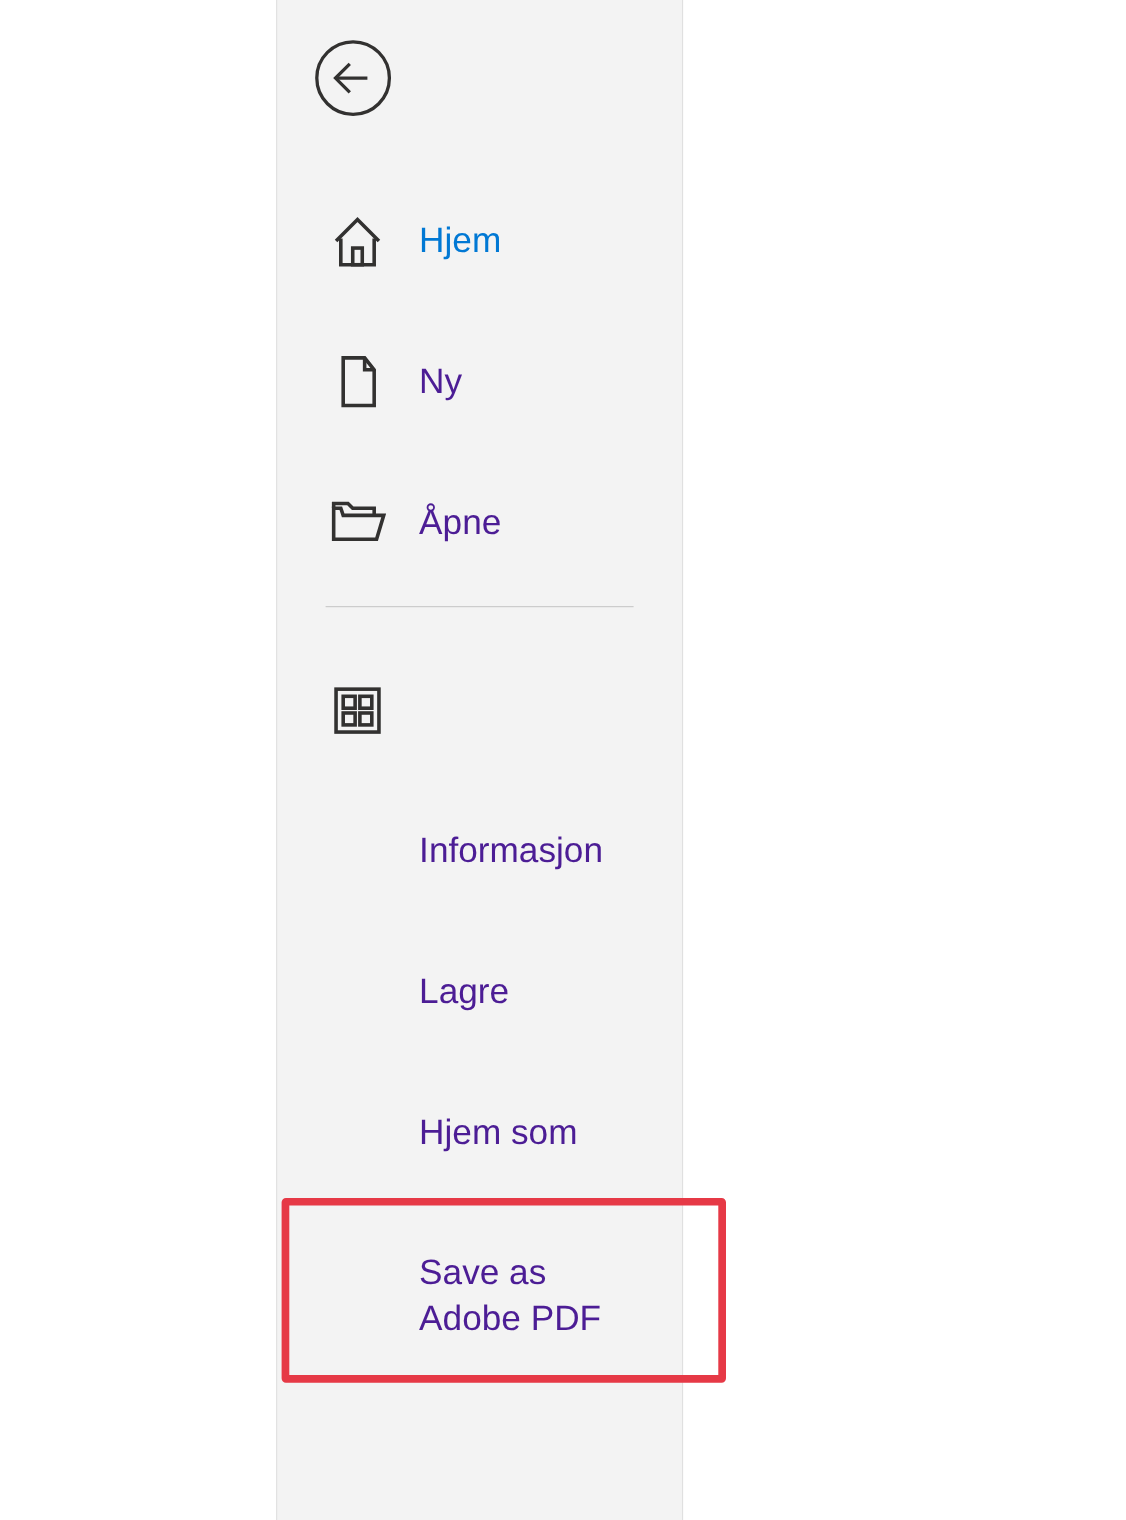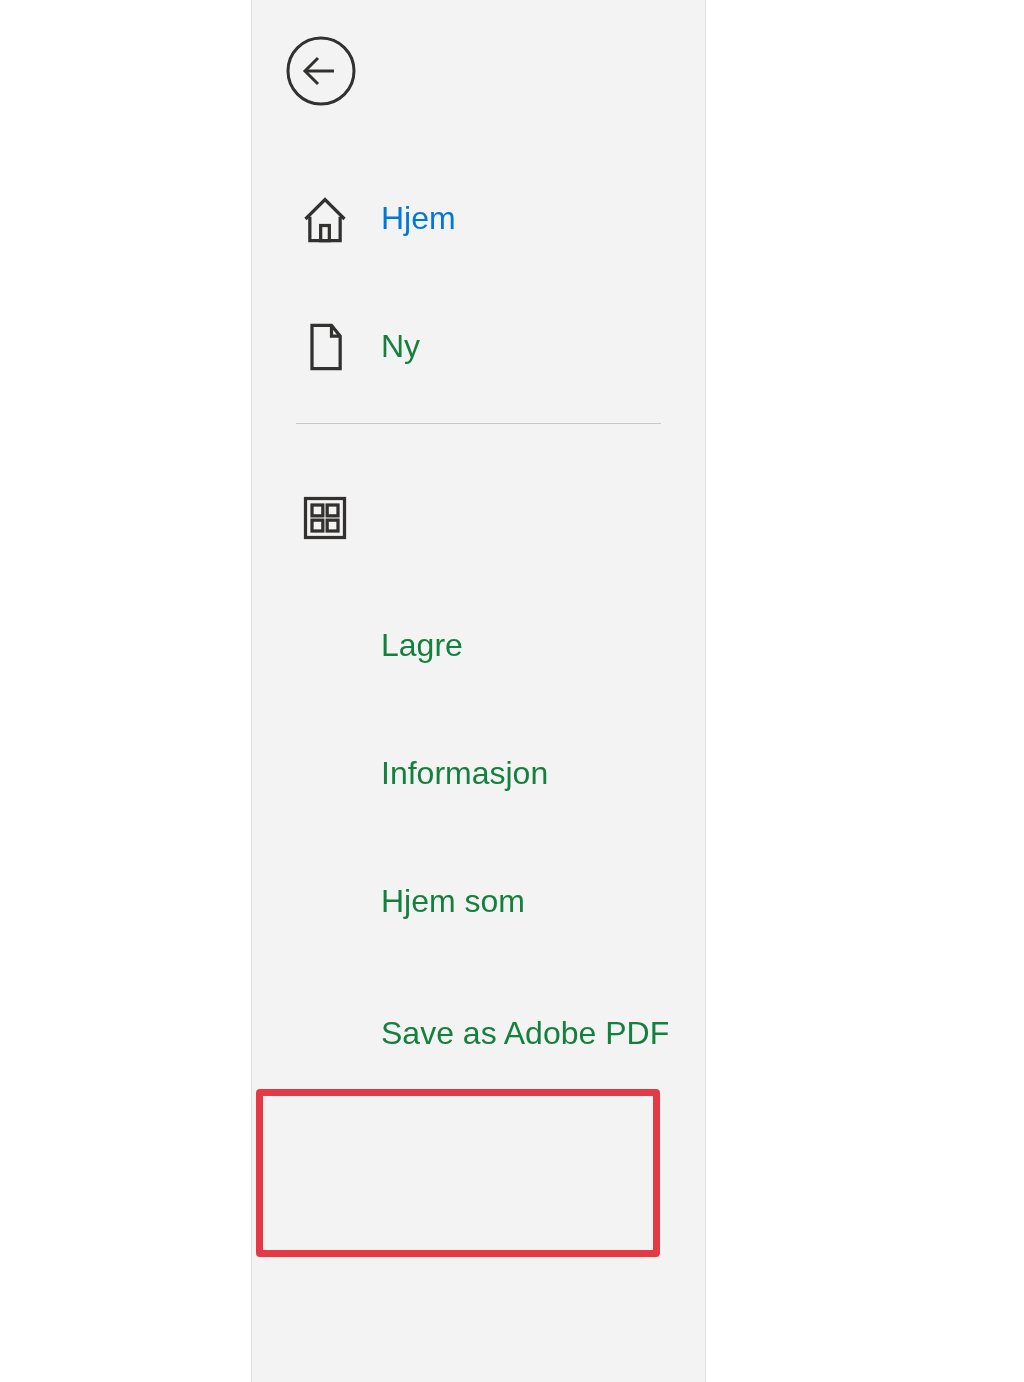--- a/index.html
+++ b/index.html
@@ -11,21 +11,21 @@
       font-family: 'Segoe UI', Tahoma, Geneva, Verdana, sans-serif;
       background: #ffffff;
       width: 1024px;
       height: 1382px;
       position: relative;
     }
     .container {
       position: absolute;
       left: 251px;
       top: 0;
-      width: 455px;
+      width: 370px;
       height: 1382px;
       background: #f3f3f3;
       border-left: 1px solid #e0e0e0;
       border-right: 1px solid #e0e0e0;
     }
     .back-button {
       position: absolute;
       left: 34px;
       top: 38px;
       width: 70px;
@@ -66,21 +66,21 @@
       margin-right: 30px;
       flex-shrink: 0;
     }
     .menu-icon.empty {
       width: 52px;
       margin-right: 30px;
     }
     .menu-label {
       font-size: 32px;
       line-height: 1.3;
-      color: #15803d;
+      color: #4c1d95;
     }
     .divider {
       height: 1px;
       background: #c8c8c8;
       margin: 12px 44px 30px 44px;
     }
     .highlight-box {
       position: absolute;
       left: 4px;
       top: 1089px;
@@ -128,43 +128,52 @@
     <div class="menu-item">
       <span class="menu-icon">
         <svg viewBox="0 0 48 48" fill="none" stroke="#323130" stroke-width="3">
           <path d="M12 4 L30 4 L38 14 L38 44 L12 44 Z"></path>
           <polyline points="30,4 30,14 38,14"></polyline>
         </svg>
       </span>
       <span class="menu-label">Ny</span>
     </div>
 
+    <div class="menu-item">
+      <span class="menu-icon">
+        <svg viewBox="0 0 48 48" fill="none" stroke="#323130" stroke-width="3">
+          <path d="M4 12 L4 38 L40 38 L46 18 L12 18 L10 12 Z"></path>
+          <path d="M4 12 L4 8 L16 8 L20 12 L38 12 L38 18"></path>
+        </svg>
+      </span>
+      <span class="menu-label">Åpne</span>
+    </div>
 
     <div class="divider"></div>
 
     <div class="menu-item">
       <span class="menu-icon">
         <svg viewBox="0 0 48 48" fill="none" stroke="#323130" stroke-width="3">
           <rect x="6" y="6" width="36" height="36"></rect>
           <rect x="12" y="12" width="10" height="10"></rect>
           <rect x="26" y="12" width="10" height="10"></rect>
           <rect x="12" y="26" width="10" height="10"></rect>
           <rect x="26" y="26" width="10" height="10"></rect>
         </svg>
       </span>
     </div>
 
     <div class="menu-item">
       <span class="menu-icon empty"></span>
-      <span class="menu-label">Lagre</span>
+      <span class="menu-label">Informasjon</span>
     </div>
 
     <div class="menu-item">
       <span class="menu-icon empty"></span>
-      <span class="menu-label">Informasjon</span>
+      <span class="menu-label">Lagre</span>
     </div>
 
     <div class="menu-item">
       <span class="menu-icon empty"></span>
       <span class="menu-label">Hjem som</span>
     </div>
 
     <div class="menu-item multiline">
       <span class="menu-icon empty"></span>
       <span class="menu-label">Save as Adobe PDF</span>

